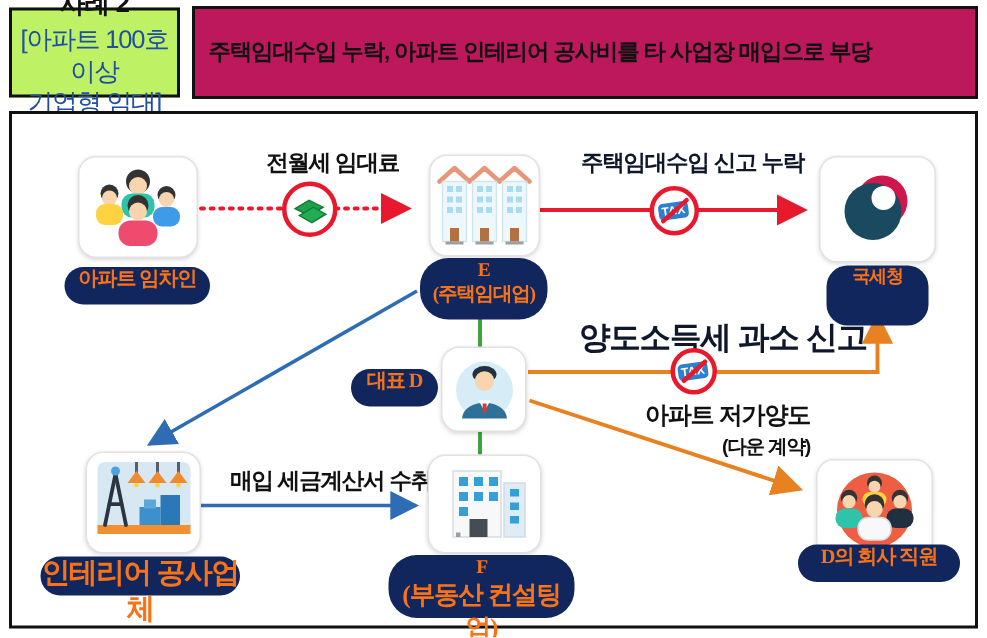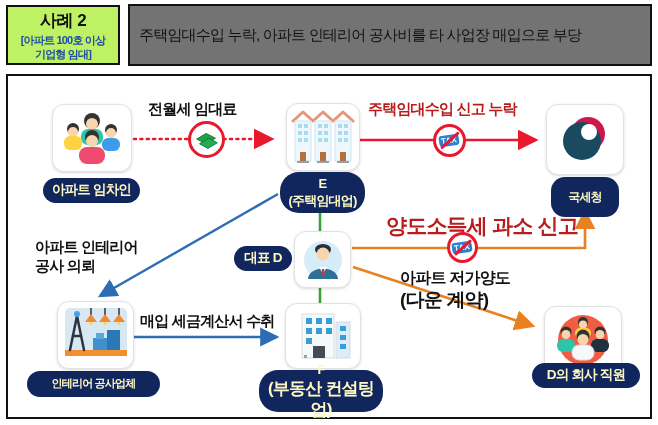--- a/index.html
+++ b/index.html
@@ -8,53 +8,53 @@
     font-family:"Liberation Sans", sans-serif; overflow:hidden;
   }
   
   .hdr-left {
     position:absolute; left:6px; top:5px; width:114px; height:60px;
     background:#bef264; border:2px solid #111; box-sizing:border-box;
     display:flex; flex-direction:column; align-items:center; justify-content:center;
     text-align:center;
   }
   .case-title { font-size:17px; font-weight:700; color:#111; letter-spacing:-0.5px; }
-  .case-sub  { font-size:11px; font-weight:700; color:#1f4ea5; line-height:1.25; margin-top:2px; letter-spacing:-0.8px; }
+  .case-sub  { font-size:17px; font-weight:400; color:#1f4ea5; line-height:1.25; margin-top:2px; letter-spacing:-0.8px; }
   .hdr-right {
     position:absolute; left:128px; top:4px; width:524px; height:62px;
-    border:2px solid #111; box-sizing:border-box; background:#737373;
+    border:2px solid #111; box-sizing:border-box; background:#be185d;
     display:flex; flex-direction:column; justify-content:center;
-    padding:0 9px; font-size:15px; font-weight:400; color:#111;
+    padding:0 9px; font-size:15px; font-weight:700; color:#111;
     line-height:1.6; letter-spacing:-0.8px; white-space:nowrap;gap:19px;
   }
   
   .frame {
     position:absolute; left:6px; top:74px; width:646px; height:345px;
     border:2px solid #111; box-sizing:border-box; background:#fff; z-index:0;
   }
   .overlay { position:absolute; left:0; top:0; width:658px; height:425px; z-index:1; pointer-events:none; }
   
   .card {
     position:absolute; background:#fff; border:1px solid #e2e2e2; border-radius:12px;
     box-shadow:0 1px 3px rgba(0,0,0,.15); display:flex; align-items:center; justify-content:center;
     z-index:2; box-sizing:border-box;
   }
   
   .pill {
-    position:absolute; background:#12265e; color:#fef9c3; font-weight:700;
-    border-radius:14px; display:flex; flex-direction:column; align-items:center; justify-content:center;
-    text-align:center; z-index:2; letter-spacing:-0.8px; line-height:1.25; box-sizing:border-box;
+    position:absolute; background:#12265e; color:#f97316; font-weight:700;
+    border-radius:14px; display:flex; flex-direction:column; align-items:center; justify-content:flex-start;
+    text-align:center; z-index:2; letter-spacing:-0.8px; line-height:1.25; box-sizing:border-box;font-family:Liberation Serif, serif;
   }
   .pill.two { border-radius:19px; }
   
   .flow {
-    position:absolute; font-weight:700; color:#111; text-align:left;
+    position:absolute; font-weight:700; color:#111; text-align:right;
     line-height:1.25; letter-spacing:-0.8px; z-index:2; white-space:nowrap;
   }
-  .flow.red { color:#b91c1c; }
+  .flow.red { color:#0f172a; }
   
   .money {
     position:absolute; border-radius:50%; background:#fff; border:3px solid #e8192c;
     display:flex; align-items:center; justify-content:center; z-index:3; box-sizing:border-box;
   }
   .tax {
     position:absolute; border-radius:50%; background:#fff; border:3px solid #e8192c;
     display:flex; align-items:center; justify-content:center; z-index:3; box-sizing:border-box;
   }
   .tax-chip {
@@ -214,24 +214,20 @@
     <svg width="50" height="50" viewBox="0 0 50 50">
       <circle cx="25" cy="25" r="19" fill="#d6ecf7"></circle>
       <ellipse cx="25" cy="14.5" rx="8" ry="5.5" fill="#233040"></ellipse>
       <circle cx="25" cy="19" r="6.5" fill="#f8d5ae"></circle>
       <path d="M10,44 C11,30 39,30 40,44 Z" fill="#2f7096"></path>
       <polygon points="21,32 29,32 25,39" fill="#ffffff"></polygon>
       <rect x="23.8" y="34" width="2.6" height="6" fill="#d03a3a"></rect>
     </svg>
   </div>
 
-  <div class="flow" style="left:35px; top:238px; width:125px; font-size:15px;">
-    <span>아파트 인테리어</span><br>
-    <span>공사 의뢰</span>
-  </div>
 
   <div class="card" style="left:57px; top:301px; width:77px; height:68px;">
     <svg width="66" height="58" viewBox="0 0 66 58">
       <rect x="2" y="2" width="62" height="48" rx="5" fill="#d8e8f3"></rect>
       <rect x="2" y="44" width="62" height="6" fill="#f0902e"></rect>
       <g stroke="#55606a" stroke-width="2">
           <line x1="28" y1="2" x2="28" y2="10"></line>
           <line x1="42" y1="2" x2="42" y2="10"></line>
           <line x1="56" y1="2" x2="56" y2="10"></line>
         </g>
@@ -249,21 +245,21 @@
         <line x1="14" y1="10" x2="7" y2="44"></line>
           <line x1="14" y1="10" x2="21" y2="44"></line>
           <line x1="10" y1="30" x2="18" y2="30"></line>
       </g>
       <circle cx="14" cy="8" r="3" fill="#4aa3e0"></circle>
       <rect x="30" y="32" width="14" height="12" fill="#3e90cc"></rect>
       <rect x="44" y="24" width="13" height="20" fill="#2a78b8"></rect>
       <rect x="33" y="27" width="8" height="6" fill="#5aa7d8"></rect>
     </svg>
   </div>
-  <div class="pill" style="left:27px; top:371px; width:133px; height:26px; font-size:11px;">
+  <div class="pill" style="left:27px; top:371px; width:133px; height:26px; font-size:19px;">
     <span>인테리어 공사업체</span>
   </div>
 
   <div class="flow" style="left:140px; top:293px; width:148px; font-size:15px;">
     <br>
     <span>매입 세금계산서 수취</span>
   </div>
 
   <div class="card" style="left:285px; top:303px; width:76px; height:66px;">
     <svg width="66" height="56" viewBox="0 0 66 56">
@@ -287,21 +283,21 @@
       <rect x="14" y="47" width="3" height="3" fill="#9aa0a6"></rect>
     </svg>
   </div>
   <div class="pill two" style="left:259px; top:370px; width:124px; height:42px; font-size:13px;">
     <span>F</span>
     <span style="font-size:17px;">(부동산 컨설팅업)</span>
   </div>
 
   <div class="flow" style="left:400px; top:268px; width:140px; font-size:16px;">
     <span>아파트 저가양도</span><br>
-    <span style="font-size:19px;">(다운 계약)</span>
+    <span style="font-size:13px;">(다운 계약)</span>
   </div>
 
   <div class="card" style="left:544px; top:306px; width:78px; height:68px;">
     <svg width="64" height="56" viewBox="0 0 64 56">
       <circle cx="32" cy="28" r="25" fill="#ef5d43"></circle>
       <circle cx="32" cy="10" r="5" fill="#333"></circle>
         <circle cx="32" cy="12.5" r="4" fill="#f8d5ae"></circle>
       <rect x="24" y="16" width="16" height="10" rx="5" fill="#ffd23f"></rect>
       <circle cx="15" cy="20" r="5.5" fill="#333"></circle>
         <circle cx="15" cy="22.5" r="4.5" fill="#f8d5ae"></circle>

